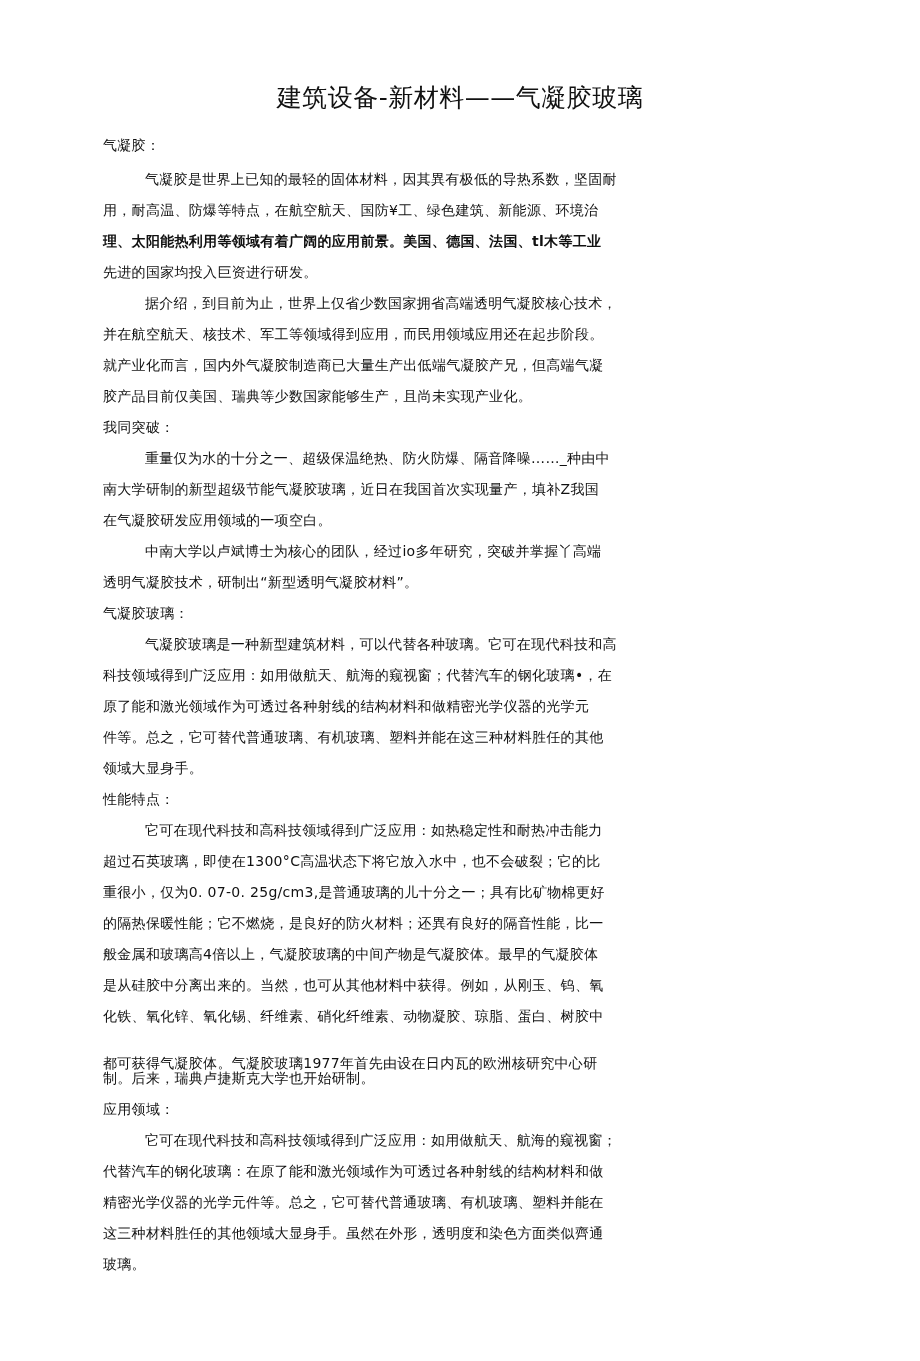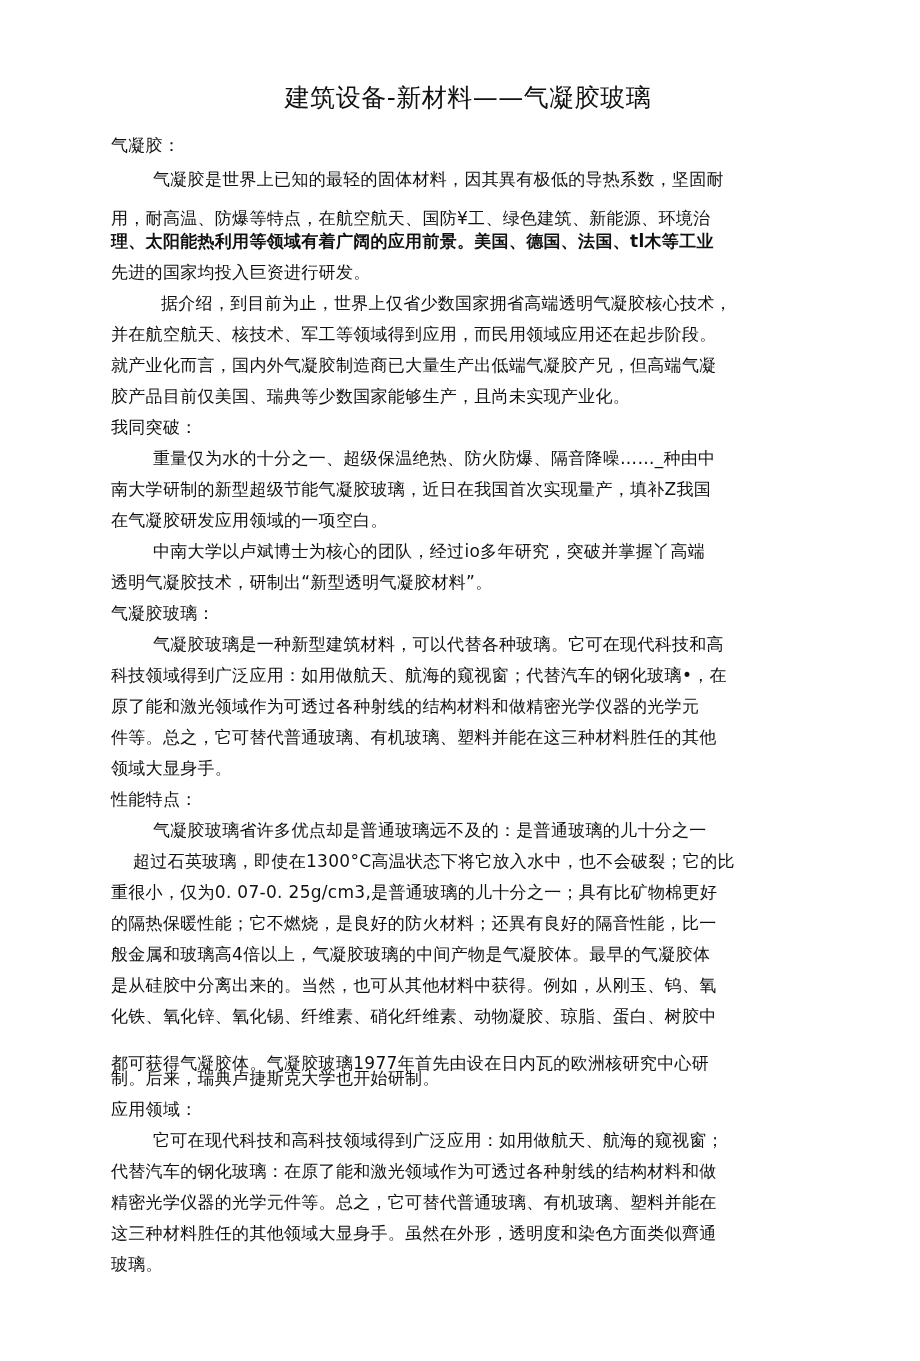--- a/index.html
+++ b/index.html
@@ -10,80 +10,80 @@
     body {
       width: 920px;
       height: 1361px;
       position: relative;
       overflow: hidden;
       font-family: "DejaVu Serif", "Liberation Serif", serif;
       color: #111111;
     }
     .page {
       position: absolute;
-      left: 8px;
+      left: 0;
       top: 0;
       width: 794px;
       height: 1361px;
     }
     .title {
       position: absolute;
       left: 0;
       top: 80px;
       width: 920px;
       text-align: center;
       font-size: 25px;
       line-height: 36px;
       letter-spacing: 0.5px;
       font-family: "DejaVu Sans", "Liberation Sans", sans-serif;
       font-weight: normal;
       color: #111;
     }
     .line {
       position: absolute;
       left: 103px;
-      font-size: 17px;
+      font-size: 14px;
       line-height: 26px;
       white-space: nowrap;
       letter-spacing: 0.3px;
       font-family: "DejaVu Sans", "Liberation Sans", sans-serif;
       color: #111;
     }
     .indent { left: 145px; }
   </style>
 </head>
 <body>
 
 <div class="page">
   <div class="title">建筑设备-新材料——气凝胶玻璃</div>
   <div id="lines">
       <div class="line" style="top: 132px;">气凝胶：</div>
       <div class="line indent" style="top: 166px;">气凝胶是世界上已知的最轻的固体材料，因其異有极低的导热系数，坚固耐</div>
-      <div class="line" style="top: 197px; margin-top: 8px;">用，耐高温、防爆等特点，在航空航天、国防¥工、绿色建筑、新能源、环境治</div>
+      <div class="line" style="top: 197px;">用，耐高温、防爆等特点，在航空航天、国防¥工、绿色建筑、新能源、环境治</div>
       <div class="line" style="top: 228px; font-weight: bold;">理、太阳能热利用等领域有着广阔的应用前景。美国、德国、法国、tl木等工业</div>
       <div class="line" style="top: 259px;">先进的国家均投入巨资进行研发。</div>
-      <div class="line indent" style="top: 290px; margin-left: 8px;">据介绍，到目前为止，世界上仅省少数国家拥省高端透明气凝胶核心技术，</div>
+      <div class="line indent" style="top: 290px;">据介绍，到目前为止，世界上仅省少数国家拥省高端透明气凝胶核心技术，</div>
       <div class="line" style="top: 321px;">并在航空航天、核技术、军工等领域得到应用，而民用领域应用还在起步阶段。</div>
       <div class="line" style="top: 352px;">就产业化而言，国内外气凝胶制造商已大量生产出低端气凝胶产兄，但高端气凝</div>
       <div class="line" style="top: 383px;">胶产品目前仅美国、瑞典等少数国家能够生产，且尚未实现产业化。</div>
       <div class="line" style="top: 414px;">我同突破：</div>
       <div class="line indent" style="top: 445px;">重量仅为水的十分之一、超级保温绝热、防火防爆、隔音降噪……_种由中</div>
       <div class="line" style="top: 476px;">南大学研制的新型超级节能气凝胶玻璃，近日在我国首次实现量产，填补Z我国</div>
       <div class="line" style="top: 507px;">在气凝胶研发应用领域的一项空白。</div>
       <div class="line indent" style="top: 538px;">中南大学以卢斌博士为核心的团队，经过io多年研究，突破并掌握丫高端</div>
       <div class="line" style="top: 569px;">透明气凝胶技术，研制出“新型透明气凝胶材料”。</div>
       <div class="line" style="top: 600px;">气凝胶玻璃：</div>
       <div class="line indent" style="top: 631px;">气凝胶玻璃是一种新型建筑材料，可以代替各种玻璃。它可在现代科技和高</div>
       <div class="line" style="top: 662px;">科技领域得到广泛应用：如用做航天、航海的窥视窗；代替汽车的钢化玻璃•，在</div>
       <div class="line" style="top: 693px;">原了能和激光领域作为可透过各种射线的结构材料和做精密光学仪器的光学元</div>
       <div class="line" style="top: 724px;">件等。总之，它可替代普通玻璃、有机玻璃、塑料并能在这三种材料胜任的其他</div>
       <div class="line" style="top: 755px;">领域大显身手。</div>
       <div class="line" style="top: 786px;">性能特点：</div>
-      <div class="line indent" style="top: 817px;">气凝胶玻璃省许多优点却是普通玻璃远不及的：是普通玻璃的儿十分之一</div>
-      <div class="line" style="top: 848px; margin-left: 22px;">超过石英玻璃，即使在1300°C高温状态下将它放入水中，也不会破裂；它的比</div>
+      <div class="line indent" style="top: 817px;">它可在现代科技和高科技领域得到广泛应用：如热稳定性和耐热冲击能力</div>
+      <div class="line" style="top: 848px;">超过石英玻璃，即使在1300°C高温状态下将它放入水中，也不会破裂；它的比</div>
       <div class="line" style="top: 879px;">重很小，仅为0.      07-0.      25g/cm3,是普通玻璃的儿十分之一；具有比矿物棉更好</div>
       <div class="line" style="top: 910px;">的隔热保暖性能；它不燃烧，是良好的防火材料；还異有良好的隔音性能，比一</div>
       <div class="line" style="top: 941px;">般金属和玻璃高4倍以上，气凝胶玻璃的中间产物是气凝胶体。最早的气凝胶体</div>
       <div class="line" style="top: 972px;">是从硅胶中分离出来的。当然，也可从其他材料中获得。例如，从刚玉、钨、氧</div>
       <div class="line" style="top: 1003px;">化铁、氧化锌、氧化锡、纤维素、硝化纤维素、动物凝胶、琼脂、蛋白、树胶中</div>
       <div class="line" style="top: 1034px; margin-top: 16px;">都可获得气凝胶体。气凝胶玻璃1977年首先由设在日内瓦的欧洲核研究中心研</div>
       <div class="line" style="top: 1065px;">制。后来，瑞典卢捷斯克大学也开始研制。</div>
       <div class="line" style="top: 1096px;">应用领域：</div>
       <div class="line indent" style="top: 1127px;">它可在现代科技和高科技领域得到广泛应用：如用做航天、航海的窥视窗；</div>
       <div class="line" style="top: 1158px;">代替汽车的钢化玻璃：在原了能和激光领域作为可透过各种射线的结构材料和做</div>

